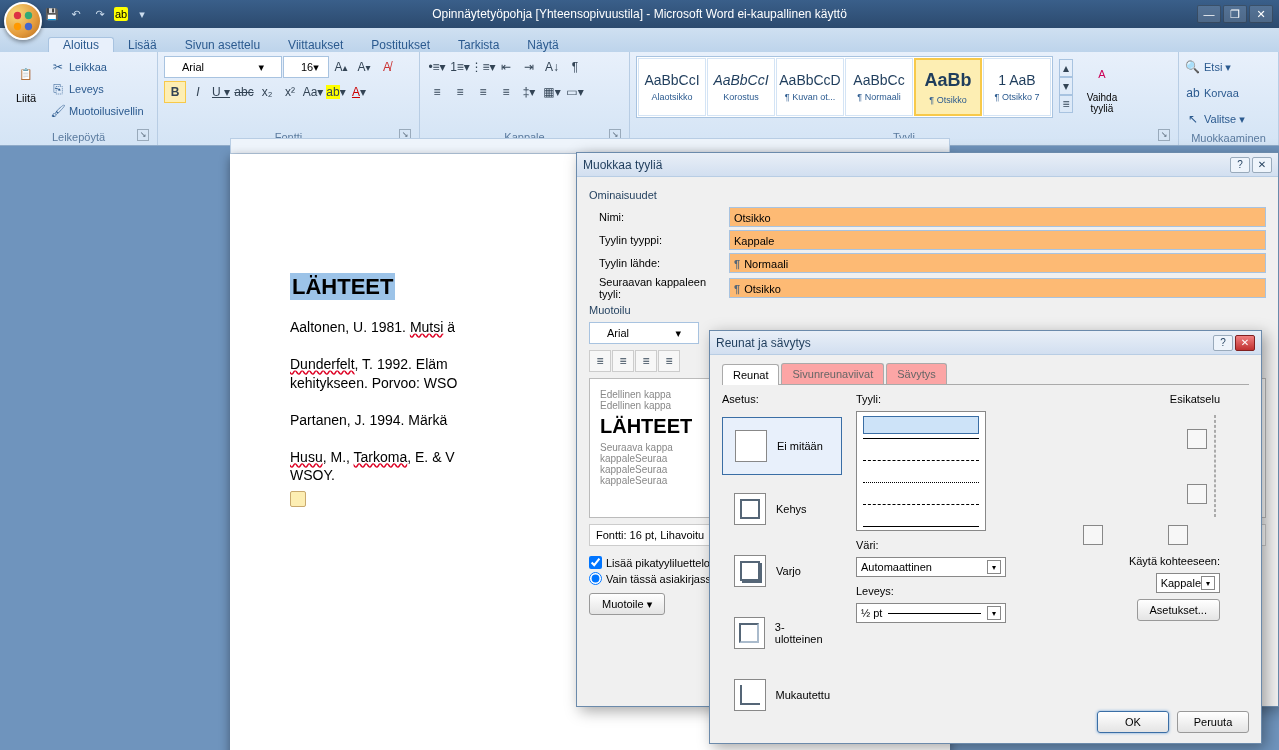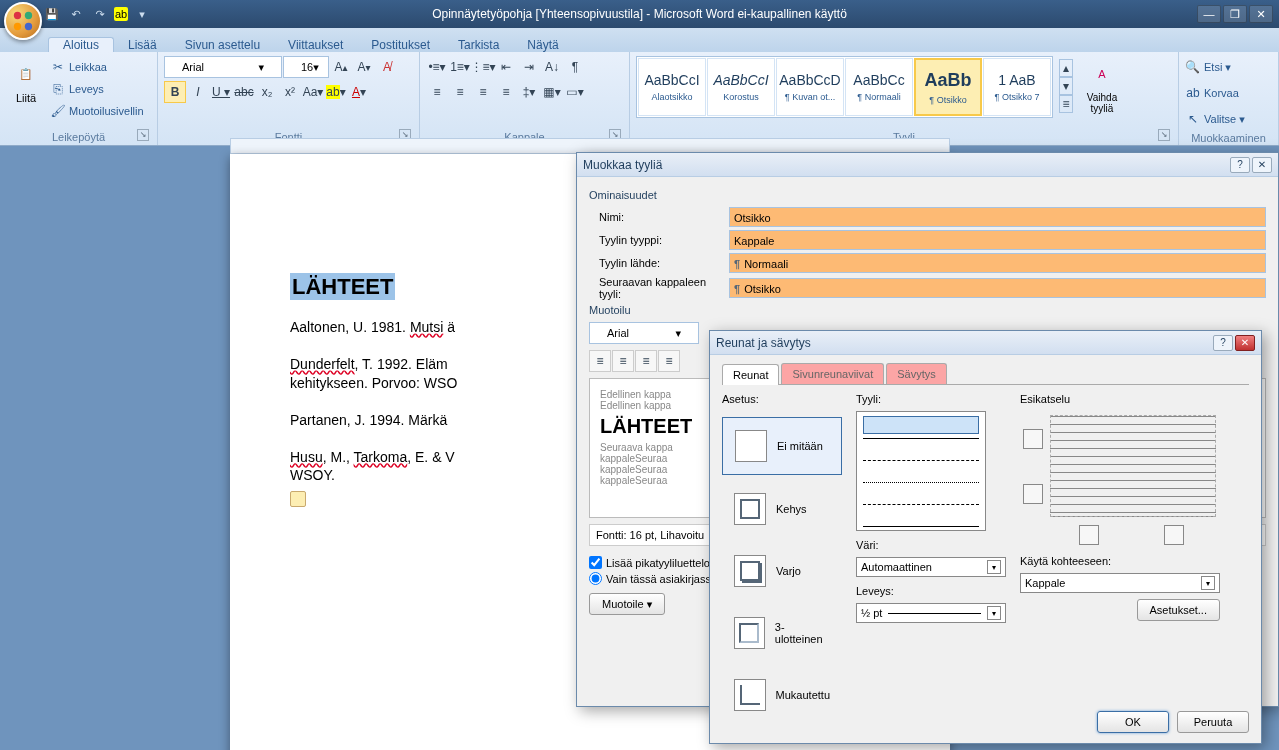--- a/index.html
+++ b/index.html
@@ -87,21 +87,21 @@
 .setting-opt{display:flex;align-items:center;gap:10px;margin:6px 0;padding:12px;}
 .setting-opt.sel{border:1px solid #3a6ea5;background:#e8f0fb;}
 .setting-opt .thumb{width:32px;height:32px;border:1px solid #888;background:#fff;display:flex;align-items:center;justify-content:center;}
 .style-list{width:130px;height:120px;border:1px solid #888;background:#fff;overflow-y:scroll;}
 .style-list .sline{height:18px;margin:4px 6px;border-top:1px solid #000;}
 .style-list .sline.sel{background:#cde3f8;border:1px solid #3a6ea5;padding:0;}
 .style-list .sline.dash{border-top:1px dashed #000;}
 .style-list .sline.dot{border-top:1px dotted #000;}
 .dd{height:20px;background:#fff;border:1px solid #888;display:flex;align-items:center;padding:0 4px;justify-content:space-between;font-size:11px;}
 .dd .arr{border:1px solid #888;width:14px;height:14px;display:flex;align-items:center;justify-content:center;font-size:8px;}
-.preview-pane{width:200px;}
+.preview-pane{width:200px;align-items:flex-end;}
 .preview-hint{font-size:10px;text-align:center;color:#333;margin-bottom:8px;}
 .preview-diagram{height:110px;border:0;position:relative;display:flex;}
 .pv-side{width:26px;display:flex;flex-direction:column;justify-content:space-around;align-items:center;}
 .pv-side .pvbtn, .pv-bottom .pvbtn{width:20px;height:20px;border:1px solid #888;background:#f7f7f7;}
 .pv-center{flex:1;border:1px dashed #aaa;background:repeating-linear-gradient(to bottom,#888 0,#888 1px,transparent 1px,transparent 8px);margin:4px;}
 .pv-bottom{display:flex;justify-content:space-around;margin:4px 0 0 26px;width:170px;}
 .dlg-footer{position:absolute;bottom:10px;right:12px;display:flex;gap:8px;}
 .btn.primary{border:1px solid #3a6ea5;box-shadow:0 0 3px #6aa0d8;}
 </style>
 </head>

